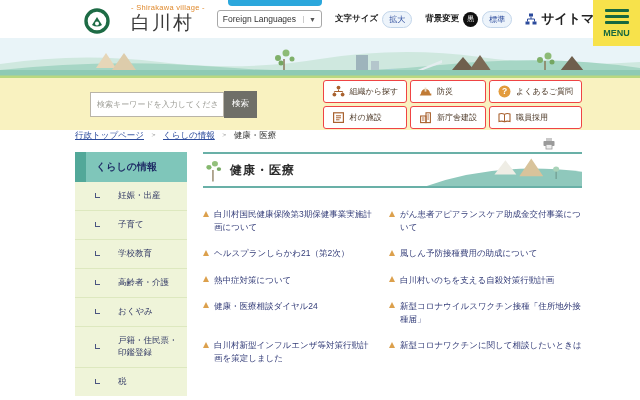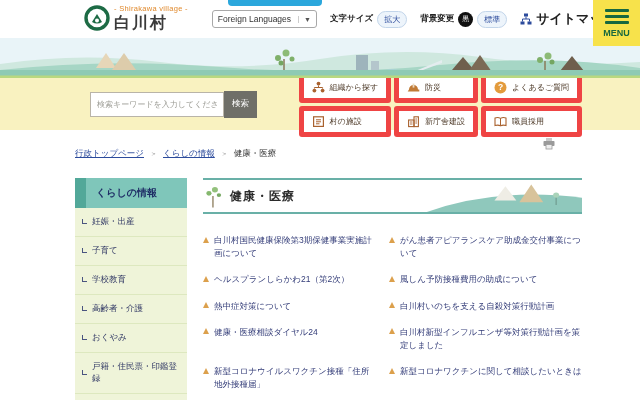--- a/index.html
+++ b/index.html
@@ -3,26 +3,26 @@
 <meta charset="utf-8">
 <style>
   * { margin:0; padding:0; box-sizing:border-box; }
   html,body { width:640px; height:400px; overflow:hidden; background:#fff; }
   .page { position:relative; width:640px; height:400px; background:#fff;
           font-family:"Liberation Sans", sans-serif; color:#222; overflow:hidden; }
 
   
   .topbar { height:38px; display:flex; align-items:center; padding-left:84px; position:relative; background:#fff; }
   .blue-tab { position:absolute; left:228px; top:0; width:94px; height:6px; background:#2ba7dc; border-radius:0 0 4px 4px; }
-  .logo { display:flex; align-items:flex-start; gap:4px; cursor:pointer; }
+  .logo { display:flex; align-items:flex-end; gap:21px; cursor:pointer; }
   .logo-mark { width:26px; height:26px; }
   .logo-text { display:flex; flex-direction:column; line-height:1.15; }
   .logo-tagline { color:#e08a2e; font-size:7.5px; letter-spacing:.3px; }
-  .logo-title { font-size:16px; font-weight:bold; color:#3a3a3a; letter-spacing:2px; }
-  .lang { margin-left:24px; border:1px solid #a8a8a8; border-radius:3px; background:#fff;
+  .logo-title { font-size:19px; font-weight:normal; color:#3a3a3a; letter-spacing:2px; }
+  .lang { margin-left:12px; border:1px solid #a8a8a8; border-radius:3px; background:#fff;
           font-size:8.5px; color:#333; padding:3px 5px; display:flex; align-items:center; gap:7px; cursor:pointer; }
   .lang .caret { font-size:7px; color:#555; border-left:1px solid #ccc; padding-left:5px; }
   .ctrl { margin-left:13px; display:flex; align-items:center; gap:4px; font-size:8.5px; font-weight:bold; color:#222; }
   .pill { background:#edf4fb; border:1px solid #c2d5ea; color:#2c4b9c; border-radius:9px;
           padding:2px 6px; font-weight:normal; font-size:8px; cursor:pointer; }
   .bg-black { width:15px; height:15px; border-radius:50%; background:#101010; color:#fff;
           font-size:7px; display:flex; align-items:center; justify-content:center; cursor:pointer; font-weight:normal; }
   .sitemap { margin-left:13px; display:flex; align-items:center; gap:4px; font-size:13px; font-weight:bold; color:#222; cursor:pointer; }
   .menu-btn { position:absolute; top:0; right:0; width:47px; height:46px; background:#f7e24b; border:none;
           display:flex; flex-direction:column; align-items:center; justify-content:center; gap:3px; cursor:pointer; z-index:5; }
@@ -35,41 +35,41 @@
 
   
   .search-band { height:52px; background:#f9f2c0; display:flex; align-items:center; padding:0 58px 0 90px; }
   .searchbox { display:flex; align-items:center; }
   .search-input { width:134px; height:25px; border:1px solid #b9b4a8; background:#fff; font-size:8px;
           padding:0 6px; color:#333; font-family:"Liberation Sans", sans-serif; }
   .search-input::placeholder { color:#9a9a93; }
   .search-btn { width:33px; height:27px; background:#6f6f68; color:#fff; border:none; font-size:8.5px; cursor:pointer;
           font-family:"Liberation Sans", sans-serif; }
   .quick-grid { margin-left:auto; display:grid; grid-template-columns:repeat(3,auto); gap:3px; }
-  .qcard { background:#fff; border:5px solid #ef4444; border-radius:3px; display:flex; align-items:center;
+  .qcard { background:#fff; border:1px solid #ef4444; border-radius:3px; display:flex; align-items:center;
           gap:5px; padding:4px 8px; min-width:72px; font-size:8px; color:#4a3624; cursor:pointer; }
   .qcard svg { flex:none; }
 
   
   .content { padding:0 58px 0 75px; }
-  .crumb-row { height:48px; display:flex; align-items:center; font-size:8.5px; position:relative; }
+  .crumb-row { height:22px; display:flex; font-size:8.5px; position:relative; }
   .crumb-link { color:#2c4b9c; text-decoration:underline; cursor:pointer; }
   .crumb-cur { color:#333; }
   .crumb-sep { margin:0 6px; color:#777; font-size:7px; }
   .print-btn { position:absolute; right:26px; top:7px; cursor:pointer; }
 
   .cols { display:flex; gap:16px; align-items:flex-start; }
 
   
   .sidebar { width:112px; flex:none; }
   .sb-head { height:30px; background:#7fc6ba; position:relative; display:flex; align-items:center;
           padding-left:21px; font-weight:bold; color:#1f2d66; font-size:10px; }
   .sb-head::before { content:""; position:absolute; left:0; top:0; width:11px; height:100%; background:#52a899; }
   .sb-list { list-style:none; background:#eff4d9; }
-  .sb-item { display:flex; align-items:center; gap:5px; padding:8px 6px 8px 7px; font-size:8.5px;
+  .sb-item { display:flex; align-items:center; gap:18px; padding:8px 6px 8px 20px; font-size:8.5px;
           color:#333a66; border-top:1px solid #dde8bf; cursor:pointer; }
   .sb-item:first-child { border-top:none; }
   .lmark { flex:none; width:5px; height:5px; border-left:1.5px solid #4a5480; border-bottom:1.5px solid #4a5480; margin-top:-2px; }
 
   
   .main { flex:1; min-width:0; }
   .banner { position:relative; height:36px; border-top:2px solid #69b0a7; border-bottom:2px solid #69b0a7; margin-bottom:17px; }
   .banner svg { position:absolute; inset:0; width:100%; height:100%; }
   .page-title { position:absolute; left:27px; top:50%; transform:translateY(-50%);
           font-size:12px; color:#2b2b2b; letter-spacing:1px; font-weight:bold; }
@@ -310,25 +310,25 @@
           <a class="alink">
               <span class="tri"></span>
               <span>白川村いのちを支える自殺対策行動計画</span>
             </a>
           <a class="alink">
               <span class="tri"></span>
               <span>健康・医療相談ダイヤル24</span>
             </a>
           <a class="alink">
               <span class="tri"></span>
+              <span>新型コロナウイルスワクチン接種「住所地外接種届」</span>
+            </a>
+          <a class="alink">
+              <span class="tri"></span>
               <span>白川村新型インフルエンザ等対策行動計画を策定しました</span>
-            </a>
-          <a class="alink">
-              <span class="tri"></span>
-              <span>新型コロナウイルスワクチン接種「住所地外接種届」</span>
             </a>
           <a class="alink">
               <span class="tri"></span>
               <span>新型コロナワクチンに関して相談したいときは</span>
             </a>
         </div>
       </main>
     </div>
   </div>
 </div>

